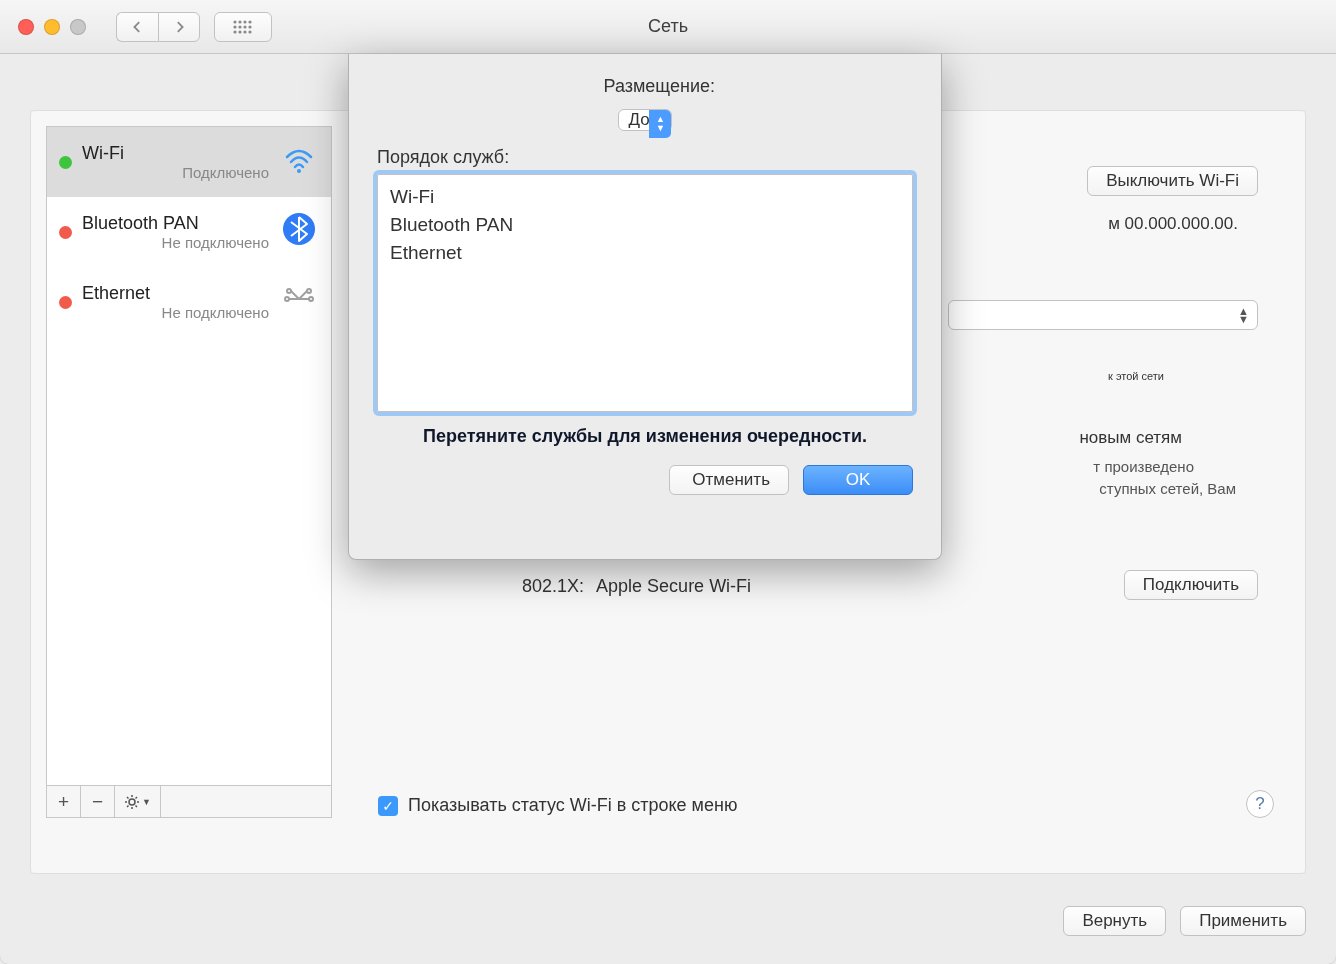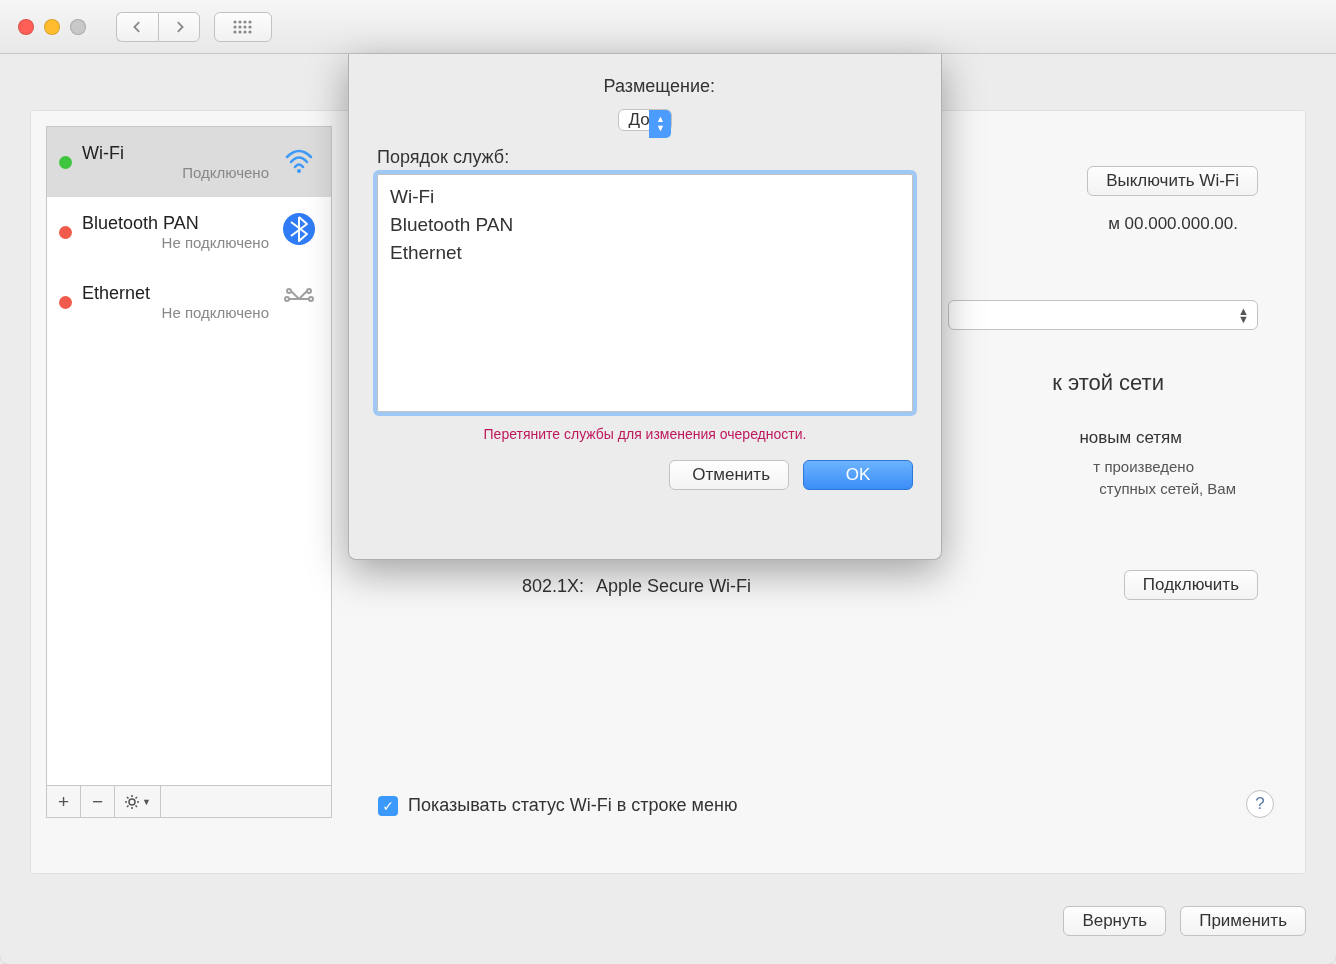--- a/index.html
+++ b/index.html
@@ -130,21 +130,21 @@
 }
 .service-order-label { font-size:18px; margin-bottom:6px; }
 .service-list {
   width:100%; height:238px; background:#fff;
   border:1px solid #c2c2c2;
   outline: 4px solid #a0c8f5;
   border-radius:2px;
   padding: 8px 12px;
 }
 .sl-item { font-size:19px; padding:3px 0; }
-.drag-hint { text-align:center; font-size:14px; margin-top:14px; color:#be185d; }
+.drag-hint { text-align:center; font-size:18px; margin-top:14px; color:#0f172a;font-weight:bold; }
 .modal-btns { display:flex; justify-content:flex-end; gap:14px; margin-top:18px; }
 .btn-primary {
   background: linear-gradient(#6cb3ff,#3b8df7);
   border:1px solid #2b78d8; border-radius:6px; padding:4px 30px; color:#fff; font-size:17px; min-width:110px; text-align:center;
 }
 
 .wifi-ic svg, .bt-ic svg, .eth-ic svg { width:36px; height:36px; }
 .chev { width:12px; height:12px; }
 </style>
 </head>
@@ -181,20 +181,21 @@
             <circle cx="8" cy="8" r="1.6"></circle>
             <circle cx="13" cy="8" r="1.6"></circle>
             <circle cx="18" cy="8" r="1.6"></circle>
           <circle cx="3" cy="13" r="1.6"></circle>
             <circle cx="8" cy="13" r="1.6"></circle>
             <circle cx="13" cy="13" r="1.6"></circle>
             <circle cx="18" cy="13" r="1.6"></circle>
         </g>
       </svg>
     </div>
+    <div class="title">Сеть</div>
   </div>
 
   <div class="inner-box"></div>
 
   <div class="sidebar">
     <div class="svc selected">
       <div class="status-dot sd-green"></div>
       <div class="svc-text">
         <div class="svc-name">Wi-Fi</div>
         <div class="svc-status">Подключено</div>
@@ -271,21 +272,21 @@
   </div>
   <div style="position:absolute; top:214px; right:98px; font-size:17px;">м 00.000.000.00.</div>
 
   <div class="sel-box" style="top:300px; right:78px;">
     <div class="sel-arrows">
         <span>▲</span>
         <span>▼</span>
       </div>
   </div>
 
-  <div style="position:absolute; top:370px; right:172px; font-size:22px;">к этой сети</div>
+  <div style="position:absolute; top:370px; right:172px; font-size:11px;">к этой сети</div>
   <div style="position:absolute; top:428px; right:154px; font-size:17px;">новым сетям</div>
   <div style="position:absolute; top:458px; right:142px; font-size:15px; color:#555;">т произведено</div>
   <div style="position:absolute; top:480px; right:100px; font-size:15px; color:#555;">ступных сетей, Вам</div>
 
   <div style="position:absolute; top:576px; left:522px; font-size:18px; display:flex; gap:12px;">
     <span>802.1X:</span>
     <span>Apple Secure Wi-Fi</span>
   </div>
   <span class="mac-btn" style="position:absolute; top:570px; right:78px;">Подключить</span>
 

